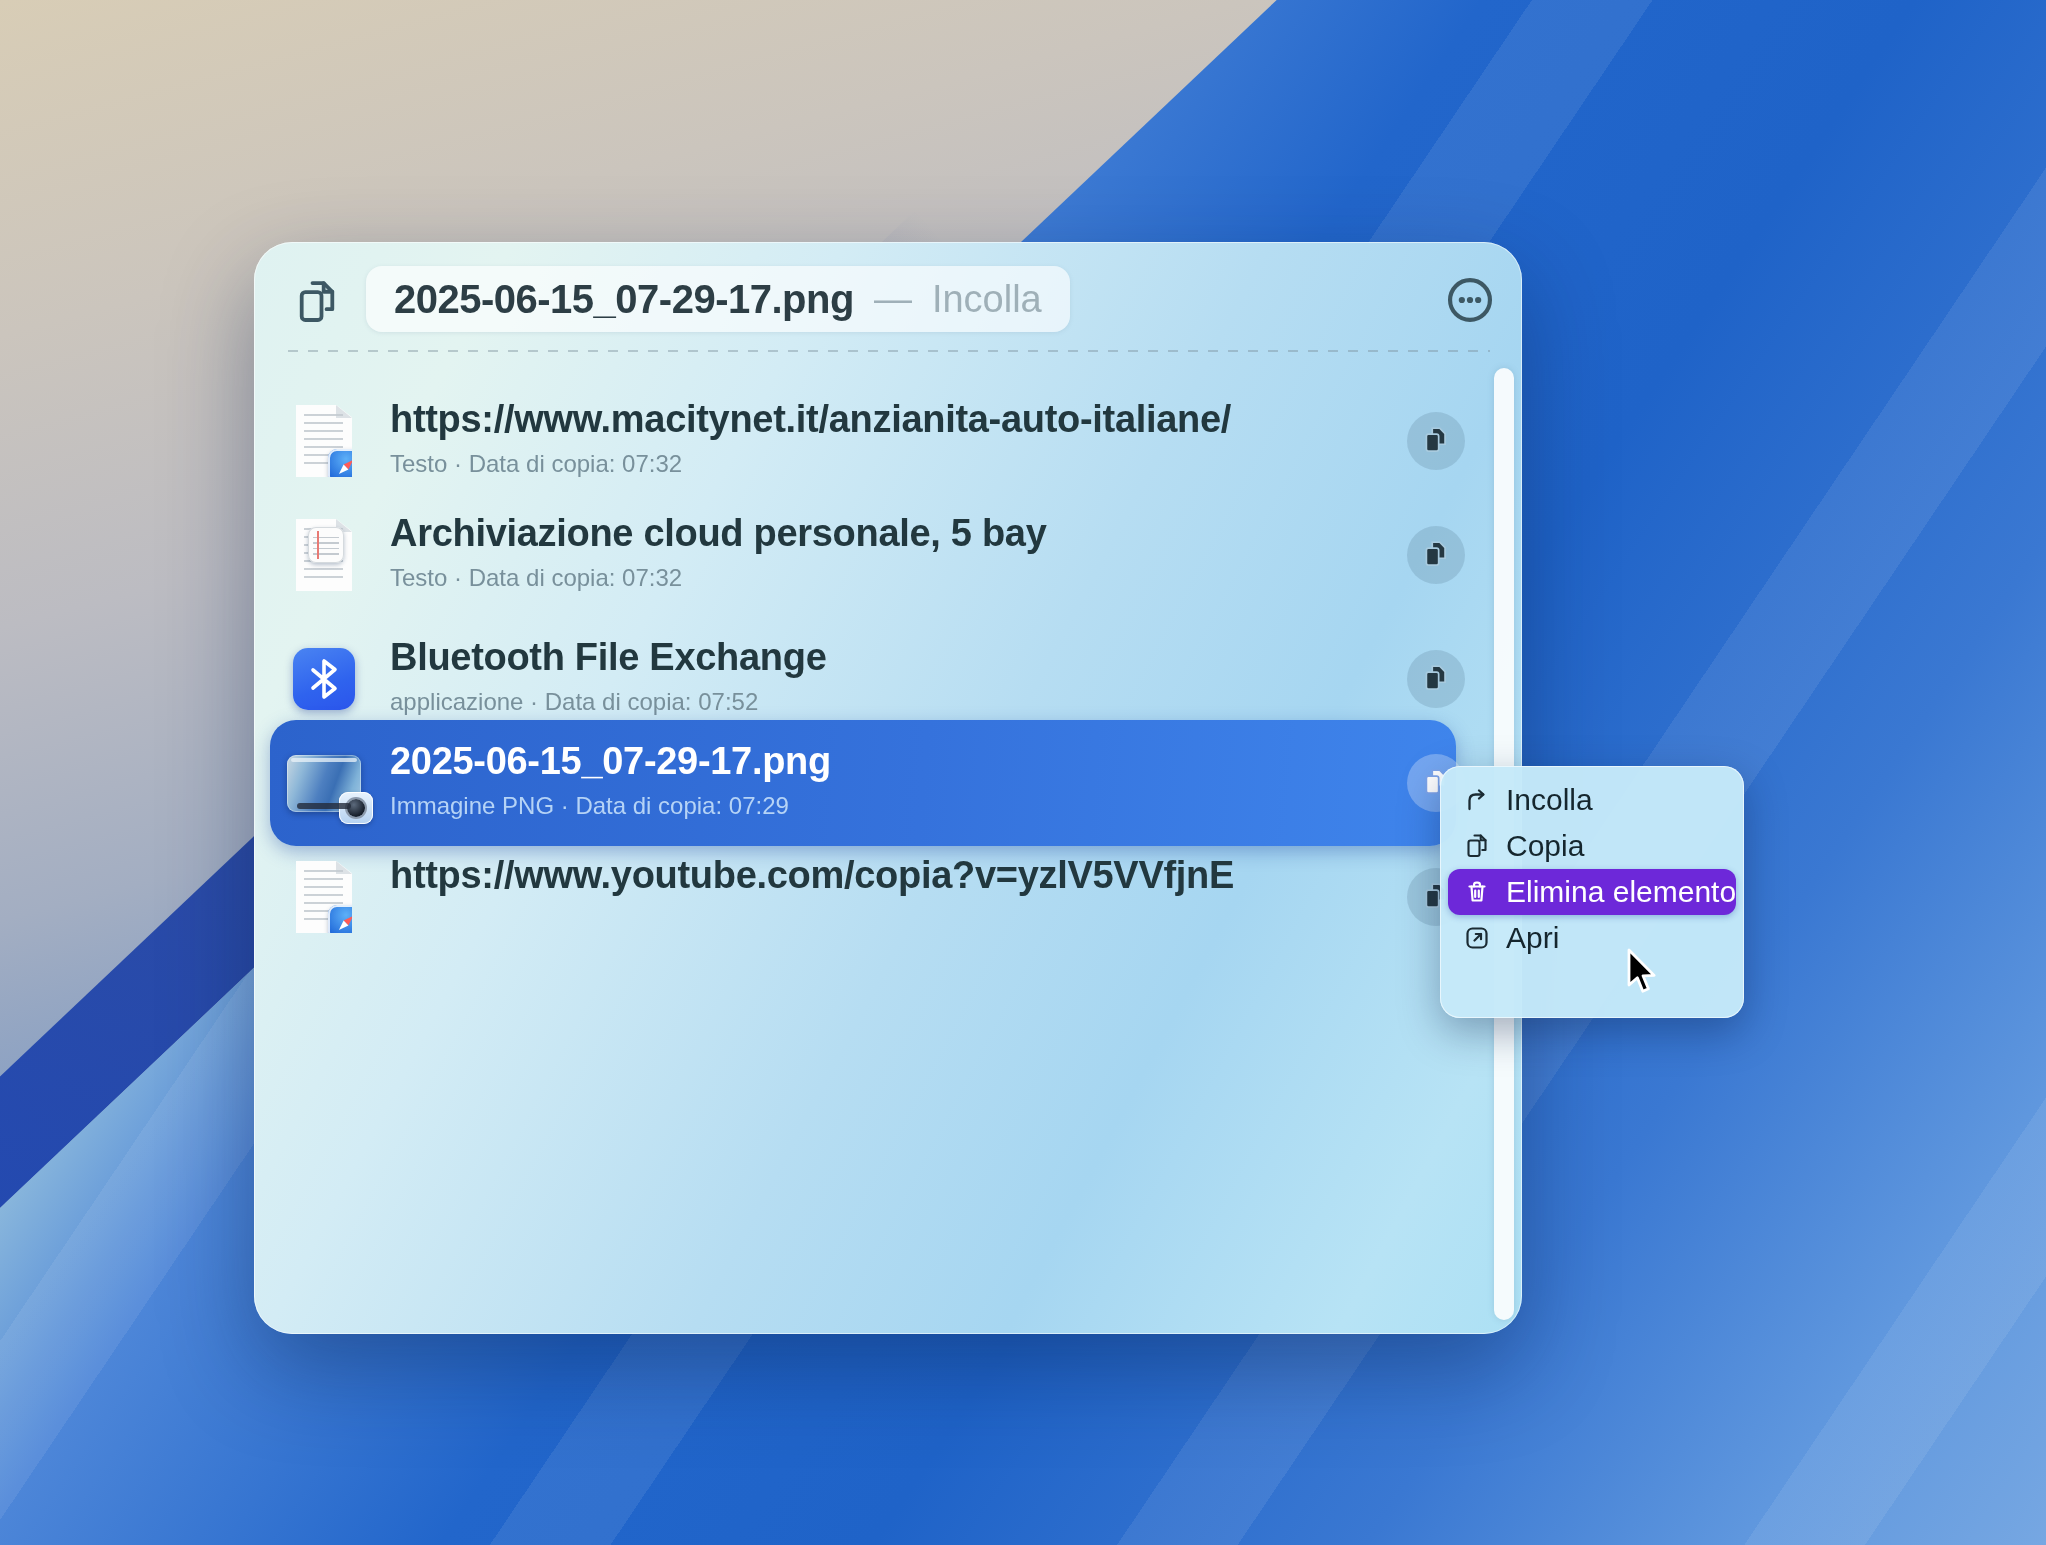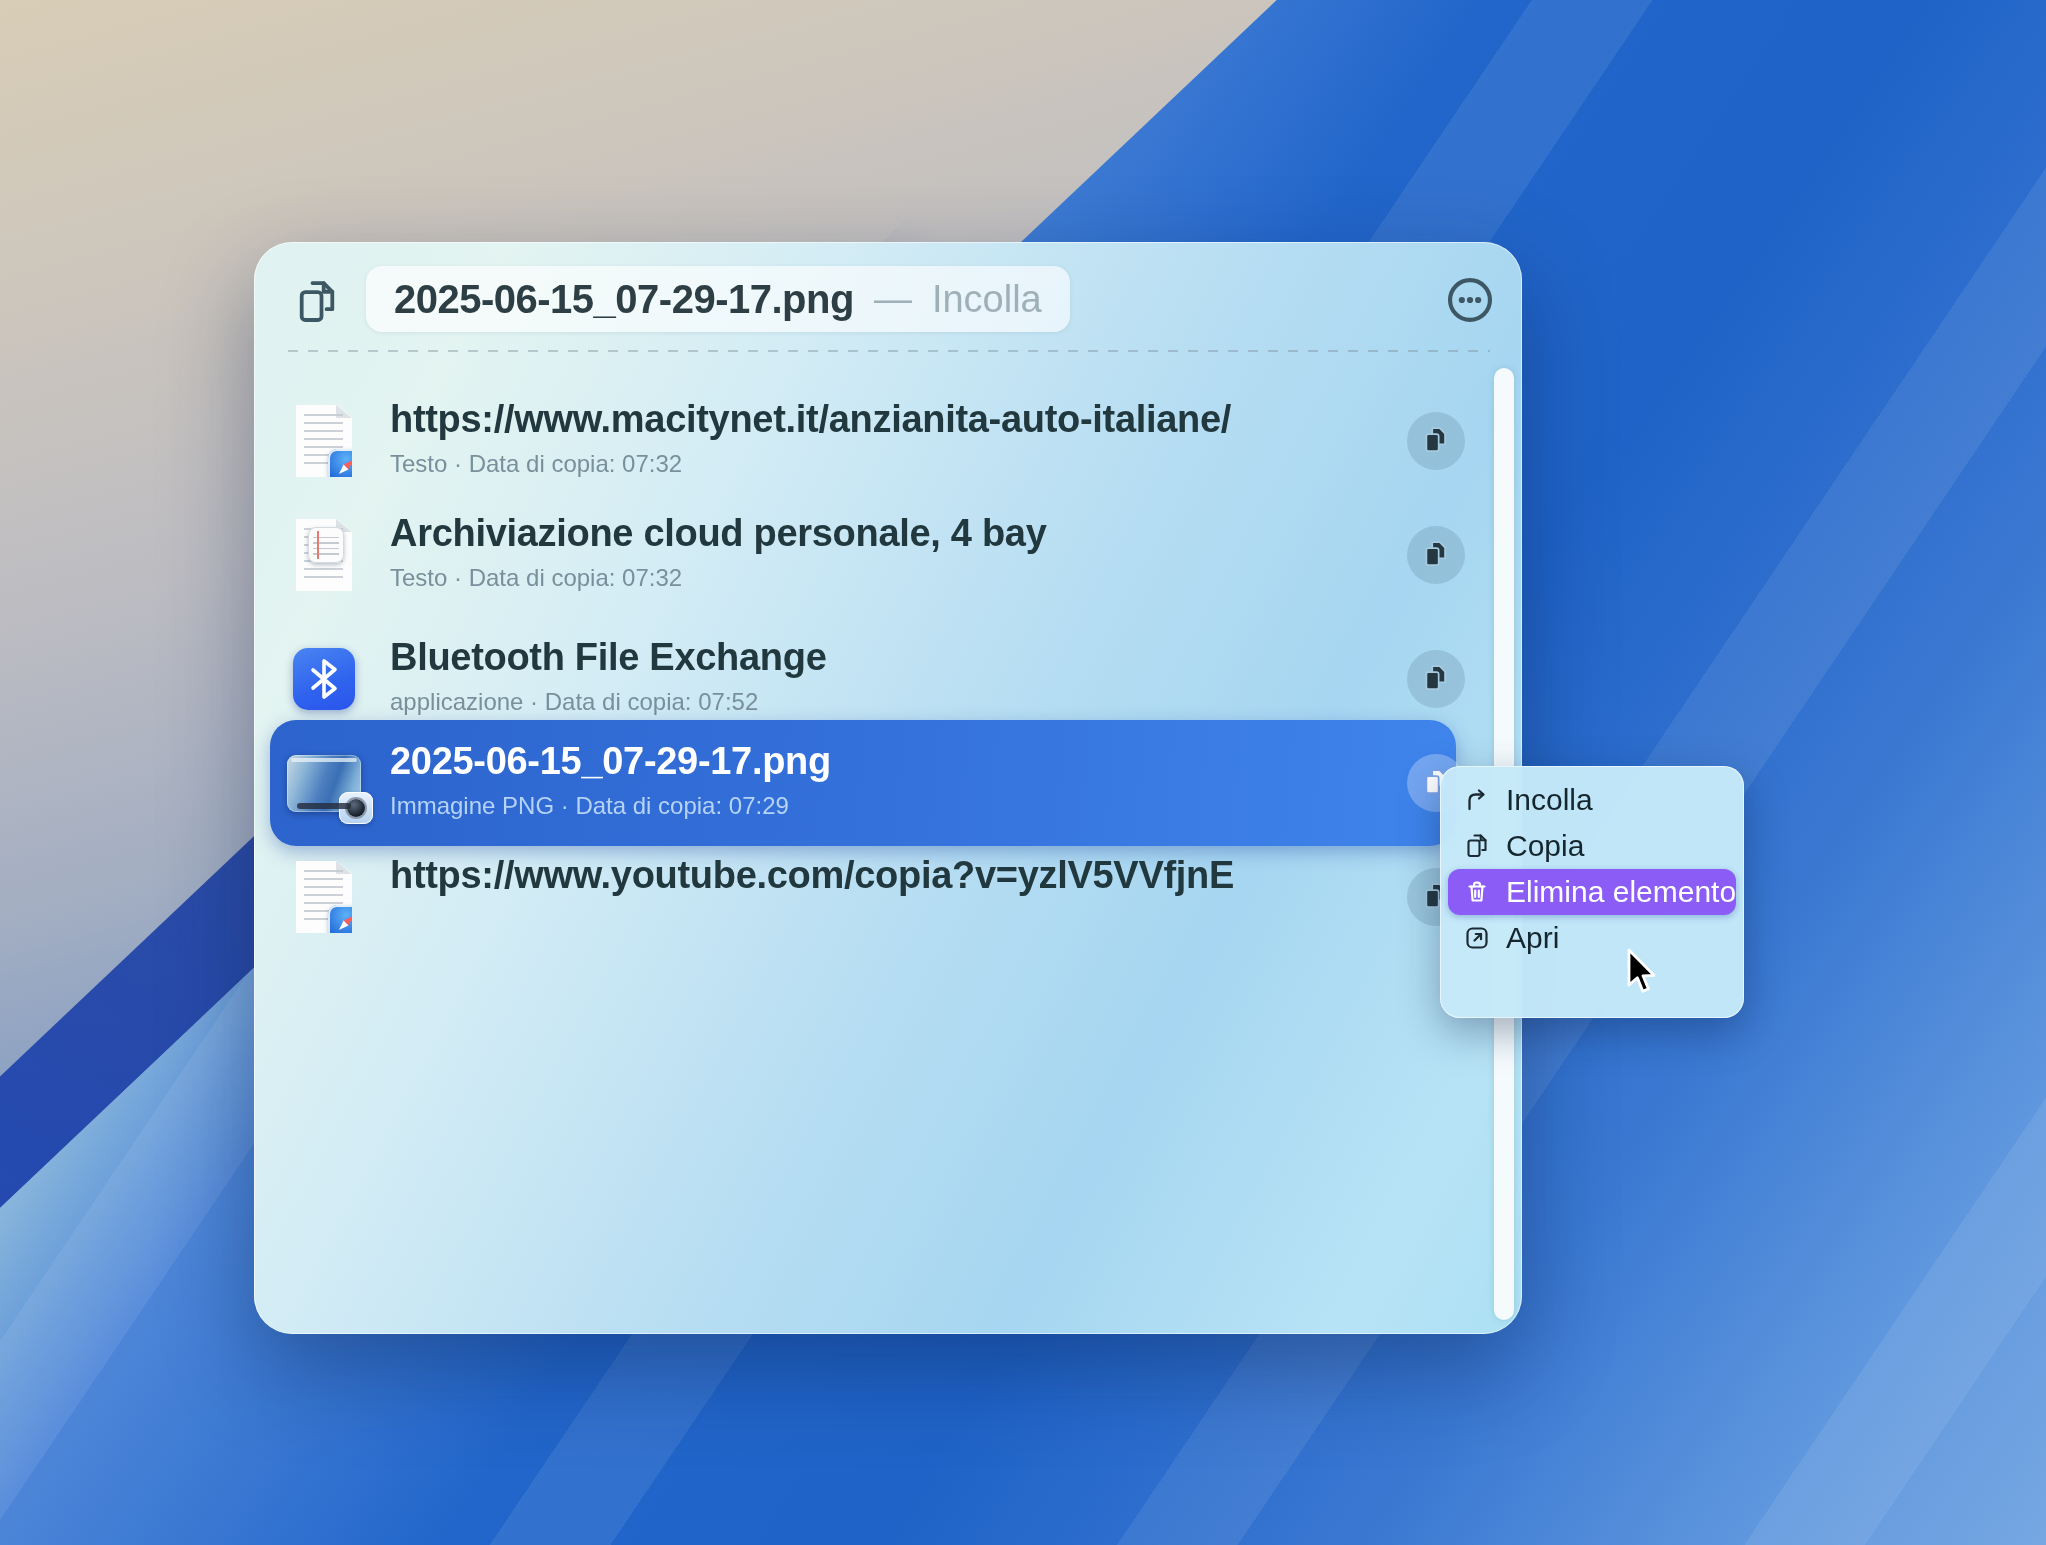--- a/index.html
+++ b/index.html
@@ -95,21 +95,21 @@
     background:radial-gradient(circle at 38% 32%,#5c6a7c,#161e2a 70%);box-shadow:0 0 0 2px #8c9aac;}
 
   
   .menu{position:absolute;left:1440px;top:766px;width:304px;height:252px;border-radius:20px;
     background:rgba(197,233,249,.97);
     box-shadow:0 14px 40px rgba(10,30,70,.35),inset 0 0 0 1px rgba(255,255,255,.6);
     padding:11px 8px;box-sizing:border-box;z-index:5;}
   .menu-item{position:relative;height:46px;display:flex;align-items:center;gap:14px;
     padding:0 10px 0 14px;border-radius:12px;cursor:pointer;}
   .menu-item .mlabel{font-size:30px;font-weight:500;color:#15262e;white-space:nowrap;}
-  .menu-item.hl{background:#8b5cf6;box-shadow:0 2px 6px rgba(20,60,160,.3);}
+  .menu-item.hl{background:#6d28d9;box-shadow:0 2px 6px rgba(20,60,160,.3);}
   .menu-item.hl .mlabel{color:#ffffff;}
   .micon{width:30px;height:30px;flex:0 0 30px;}
 
   
   .cursor{position:absolute;left:1627px;top:948px;z-index:9;pointer-events:none;}
 </style>
 </head>
 <body>
 
 <div class="stage">
@@ -180,21 +180,21 @@
         <div class="page">
             <div class="fold"></div>
             <div class="lines"></div>
           <div class="badge textedit-badge">
             <div class="tlines"></div>
               <div class="redline"></div>
           </div>
         </div>
       </div>
       <div class="row-text">
-        <div class="row-title">Archiviazione cloud personale, 4 bay</div>
+        <div class="row-title">Archiviazione cloud personale, 5 bay</div>
         <div class="row-meta">Testo · Data di copia: 07:32</div>
       </div>
       <button class="copy-btn">
         <span>
           <svg viewBox="0 0 30 30" width="32" height="32">
             <path d="M11.5 4h7l5 5v10h-12z" fill="#253842" stroke="#a9cbdf" stroke-width="1.6"></path>
             <rect x="6" y="9.5" width="11.5" height="16" rx="2" fill="#253842" stroke="#a9cbdf" stroke-width="1.6"></rect>
           </svg>
         </span>
       </button>

